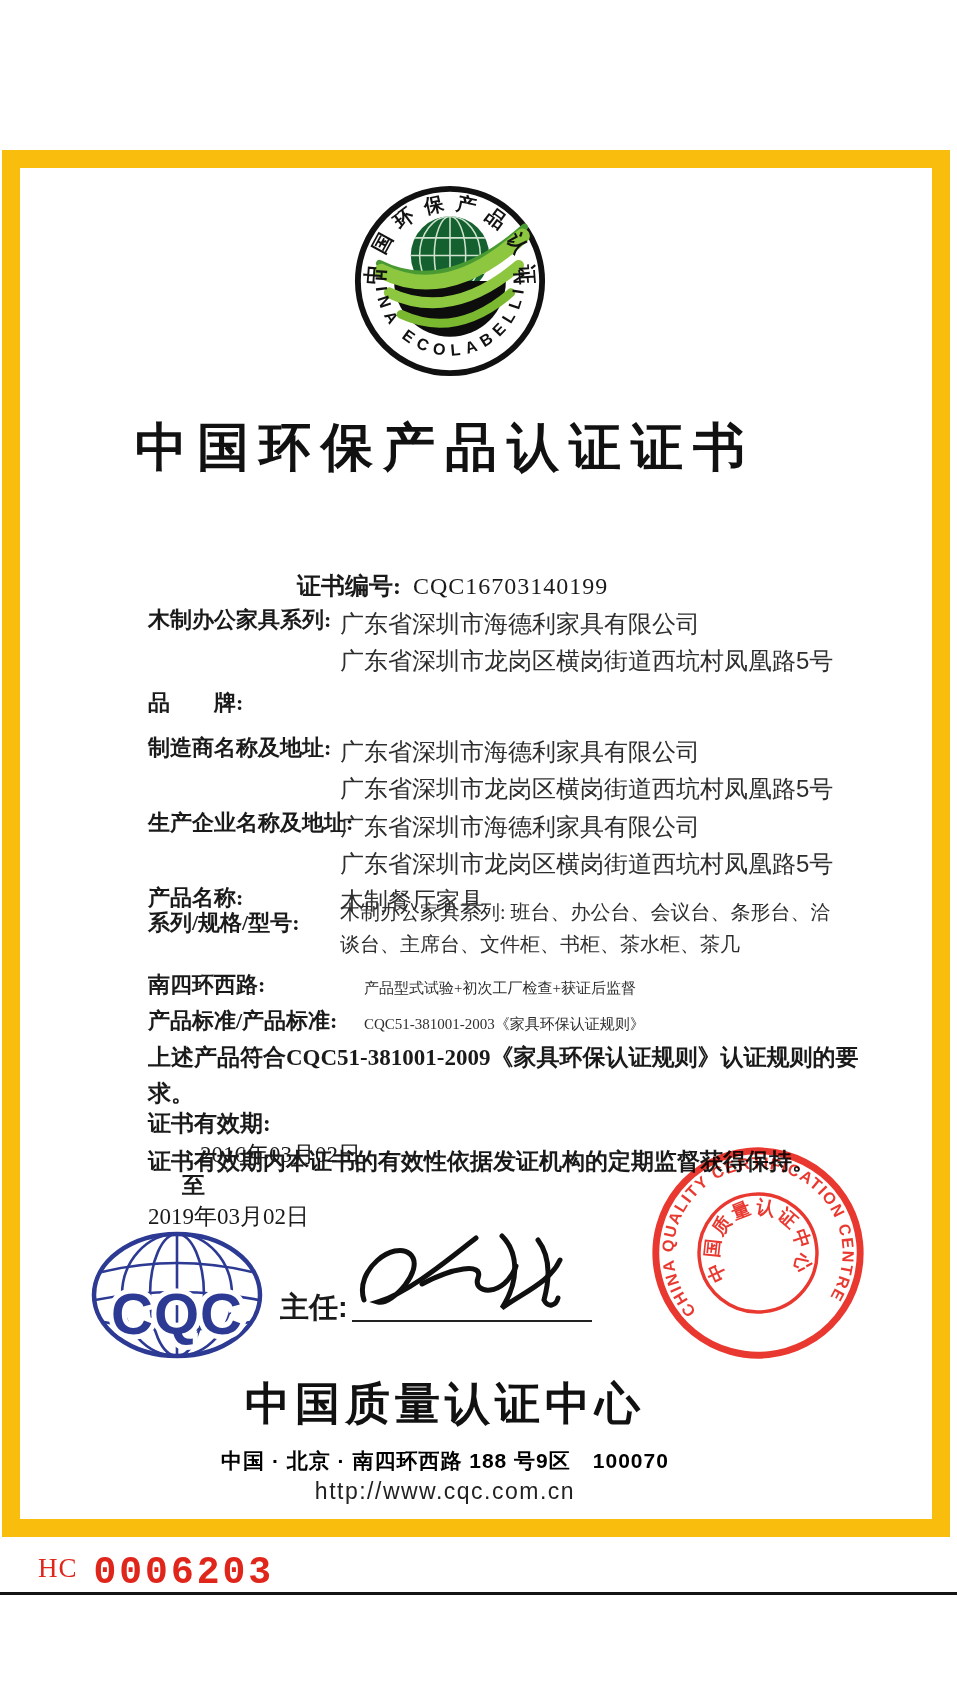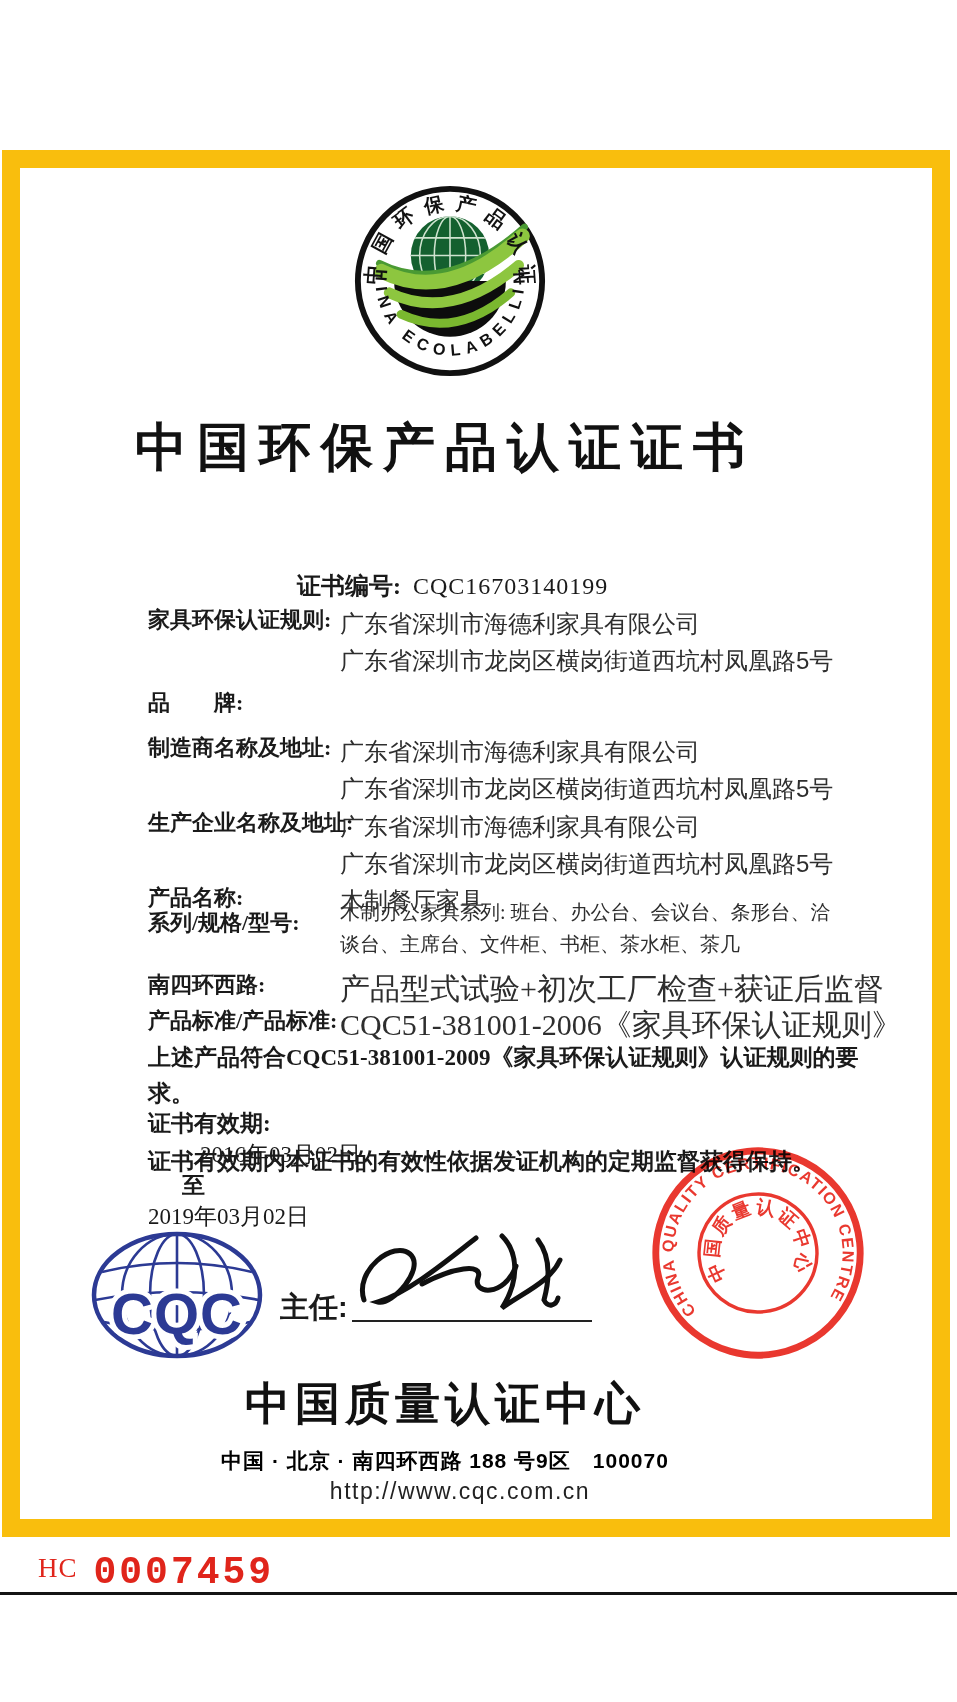--- a/index.html
+++ b/index.html
@@ -22,21 +22,21 @@
   
   .cert-no{position:absolute;left:297px;top:570px;font-size:24px;}
   .cert-no .lbl{font-weight:bold;}
   .cert-no .val{margin-left:6px;letter-spacing:1px;}
   
   .row{position:absolute;left:148px;width:780px;display:flex;align-items:flex-start;}
   .row .label{flex:none;width:192px;font-weight:bold;font-size:22px;white-space:nowrap;}
   .row .value{flex:1;font-size:24px;color:#2e2e2e;line-height:37px;}
   .row .value.sans{font-family:"Liberation Sans",sans-serif;}
   .row .value.small{font-size:20px;line-height:32px;max-width:510px;}
-  .row .value.mid{font-size:30px;}
+  .row .value.mid{font-size:15px;margin-left:24px;}
   .label.v-mid{padding-top:12px;}
   
   .statement{
     position:absolute;left:148px;top:1040px;width:712px;
     font-size:23px;font-weight:bold;line-height:36px;
   }
   .validity{position:absolute;left:148px;top:1108px;font-size:23px;display:flex;flex-direction:column;}
   .validity .lbl{font-weight:bold;width:152px;}
   .validity .d1{margin-left:52px;}
   .validity .zhi{margin:0 34px;font-weight:bold;}
@@ -55,21 +55,21 @@
   .org-name{
     position:absolute;left:0;top:1374px;width:890px;text-align:center;
     font-family:"Liberation Sans",sans-serif;font-weight:bold;font-size:45px;letter-spacing:5px;color:#111;
   }
   .org-address{
     position:absolute;left:0;top:1447px;width:890px;text-align:center;
     font-family:"Liberation Sans",sans-serif;font-weight:600;font-size:21px;letter-spacing:1px;color:#000000;
   }
   .org-url{
     position:absolute;left:0;top:1478px;width:890px;text-align:center;
-    font-family:"Liberation Sans",sans-serif;font-size:23px;letter-spacing:1.5px;color:#222;padding-left:15px;
+    font-family:"Liberation Sans",sans-serif;font-size:23px;letter-spacing:1.5px;color:#222;
   }
   
   .serial{position:absolute;left:38px;top:1551px;color:#e0251b;white-space:nowrap;}
   .serial .prefix{font-size:27px;font-family:"Liberation Serif",serif;letter-spacing:1px;vertical-align:6px;}
   .serial .number{font-size:38px;font-family:"Liberation Mono",monospace;font-weight:bold;letter-spacing:3px;margin-left:16px;}
   .scan-line{position:absolute;left:0;top:1592px;width:957px;height:3px;background:#141414;}
 </style>
 </head>
 <body>
 
@@ -117,21 +117,21 @@
   </svg>
 
   <div class="title">中国环保产品认证证书</div>
 
   <div class="cert-no">
     <span class="lbl">证书编号:</span>
     <span class="val">CQC16703140199</span>
   </div>
 
   <div class="row" style="top:605px">
-    <span class="label">家具环保认证规则:</span>
+    <span class="label">木制办公家具系列:</span>
     <div class="value sans">
       <div>广东省深圳市海德利家具有限公司</div>
       <div>广东省深圳市龙岗区横岗街道西坑村凤凰路5号</div>
     </div>
   </div>
 
   <div class="row" style="top:688px">
     <span class="label">品　　牌:</span>
     <div class="value sans"></div>
   </div>
@@ -162,21 +162,21 @@
     <div class="value">木制餐厅家具</div>
   </div>
 
   <div class="row" style="top:970px">
     <span class="label">南四环西路:</span>
     <div class="value mid">产品型式试验+初次工厂检查+获证后监督</div>
   </div>
 
   <div class="row" style="top:1006px">
     <span class="label">产品标准/产品标准:</span>
-    <div class="value mid">CQC51-381001-2006《家具环保认证规则》</div>
+    <div class="value mid">CQC51-381001-2003《家具环保认证规则》</div>
   </div>
 
   <div class="statement">上述产品符合CQC51-381001-2009《家具环保认证规则》认证规则的要求。</div>
 
   <div class="validity">
     <span class="lbl">证书有效期:</span>
     <span class="d1">2016年03月02日</span>
     <span class="zhi">至</span>
     <span>2019年03月02日</span>
   </div>
@@ -220,18 +220,18 @@
     <text font-family="Liberation Sans, sans-serif" font-size="19" font-weight="bold" fill="#e8291f">
       <textPath href="#stampInner" startOffset="50%" text-anchor="middle" lengthAdjust="spacing" textLength="172">中国质量认证中心</textPath>
     </text>
   </svg>
 
   <div class="org-name">中国质量认证中心</div>
   <div class="org-address">中国 · 北京 · 南四环西路 188 号9区　100070</div>
   <div class="org-url">http://www.cqc.com.cn</div>
 
   <div class="serial">
-    <span class="prefix">HC</span><span class="number">0007459</span>
+    <span class="prefix">HC</span><span class="number">0006203</span>
   </div>
 
   <div class="scan-line"></div>
 
 </div>
 
 </body></html>

